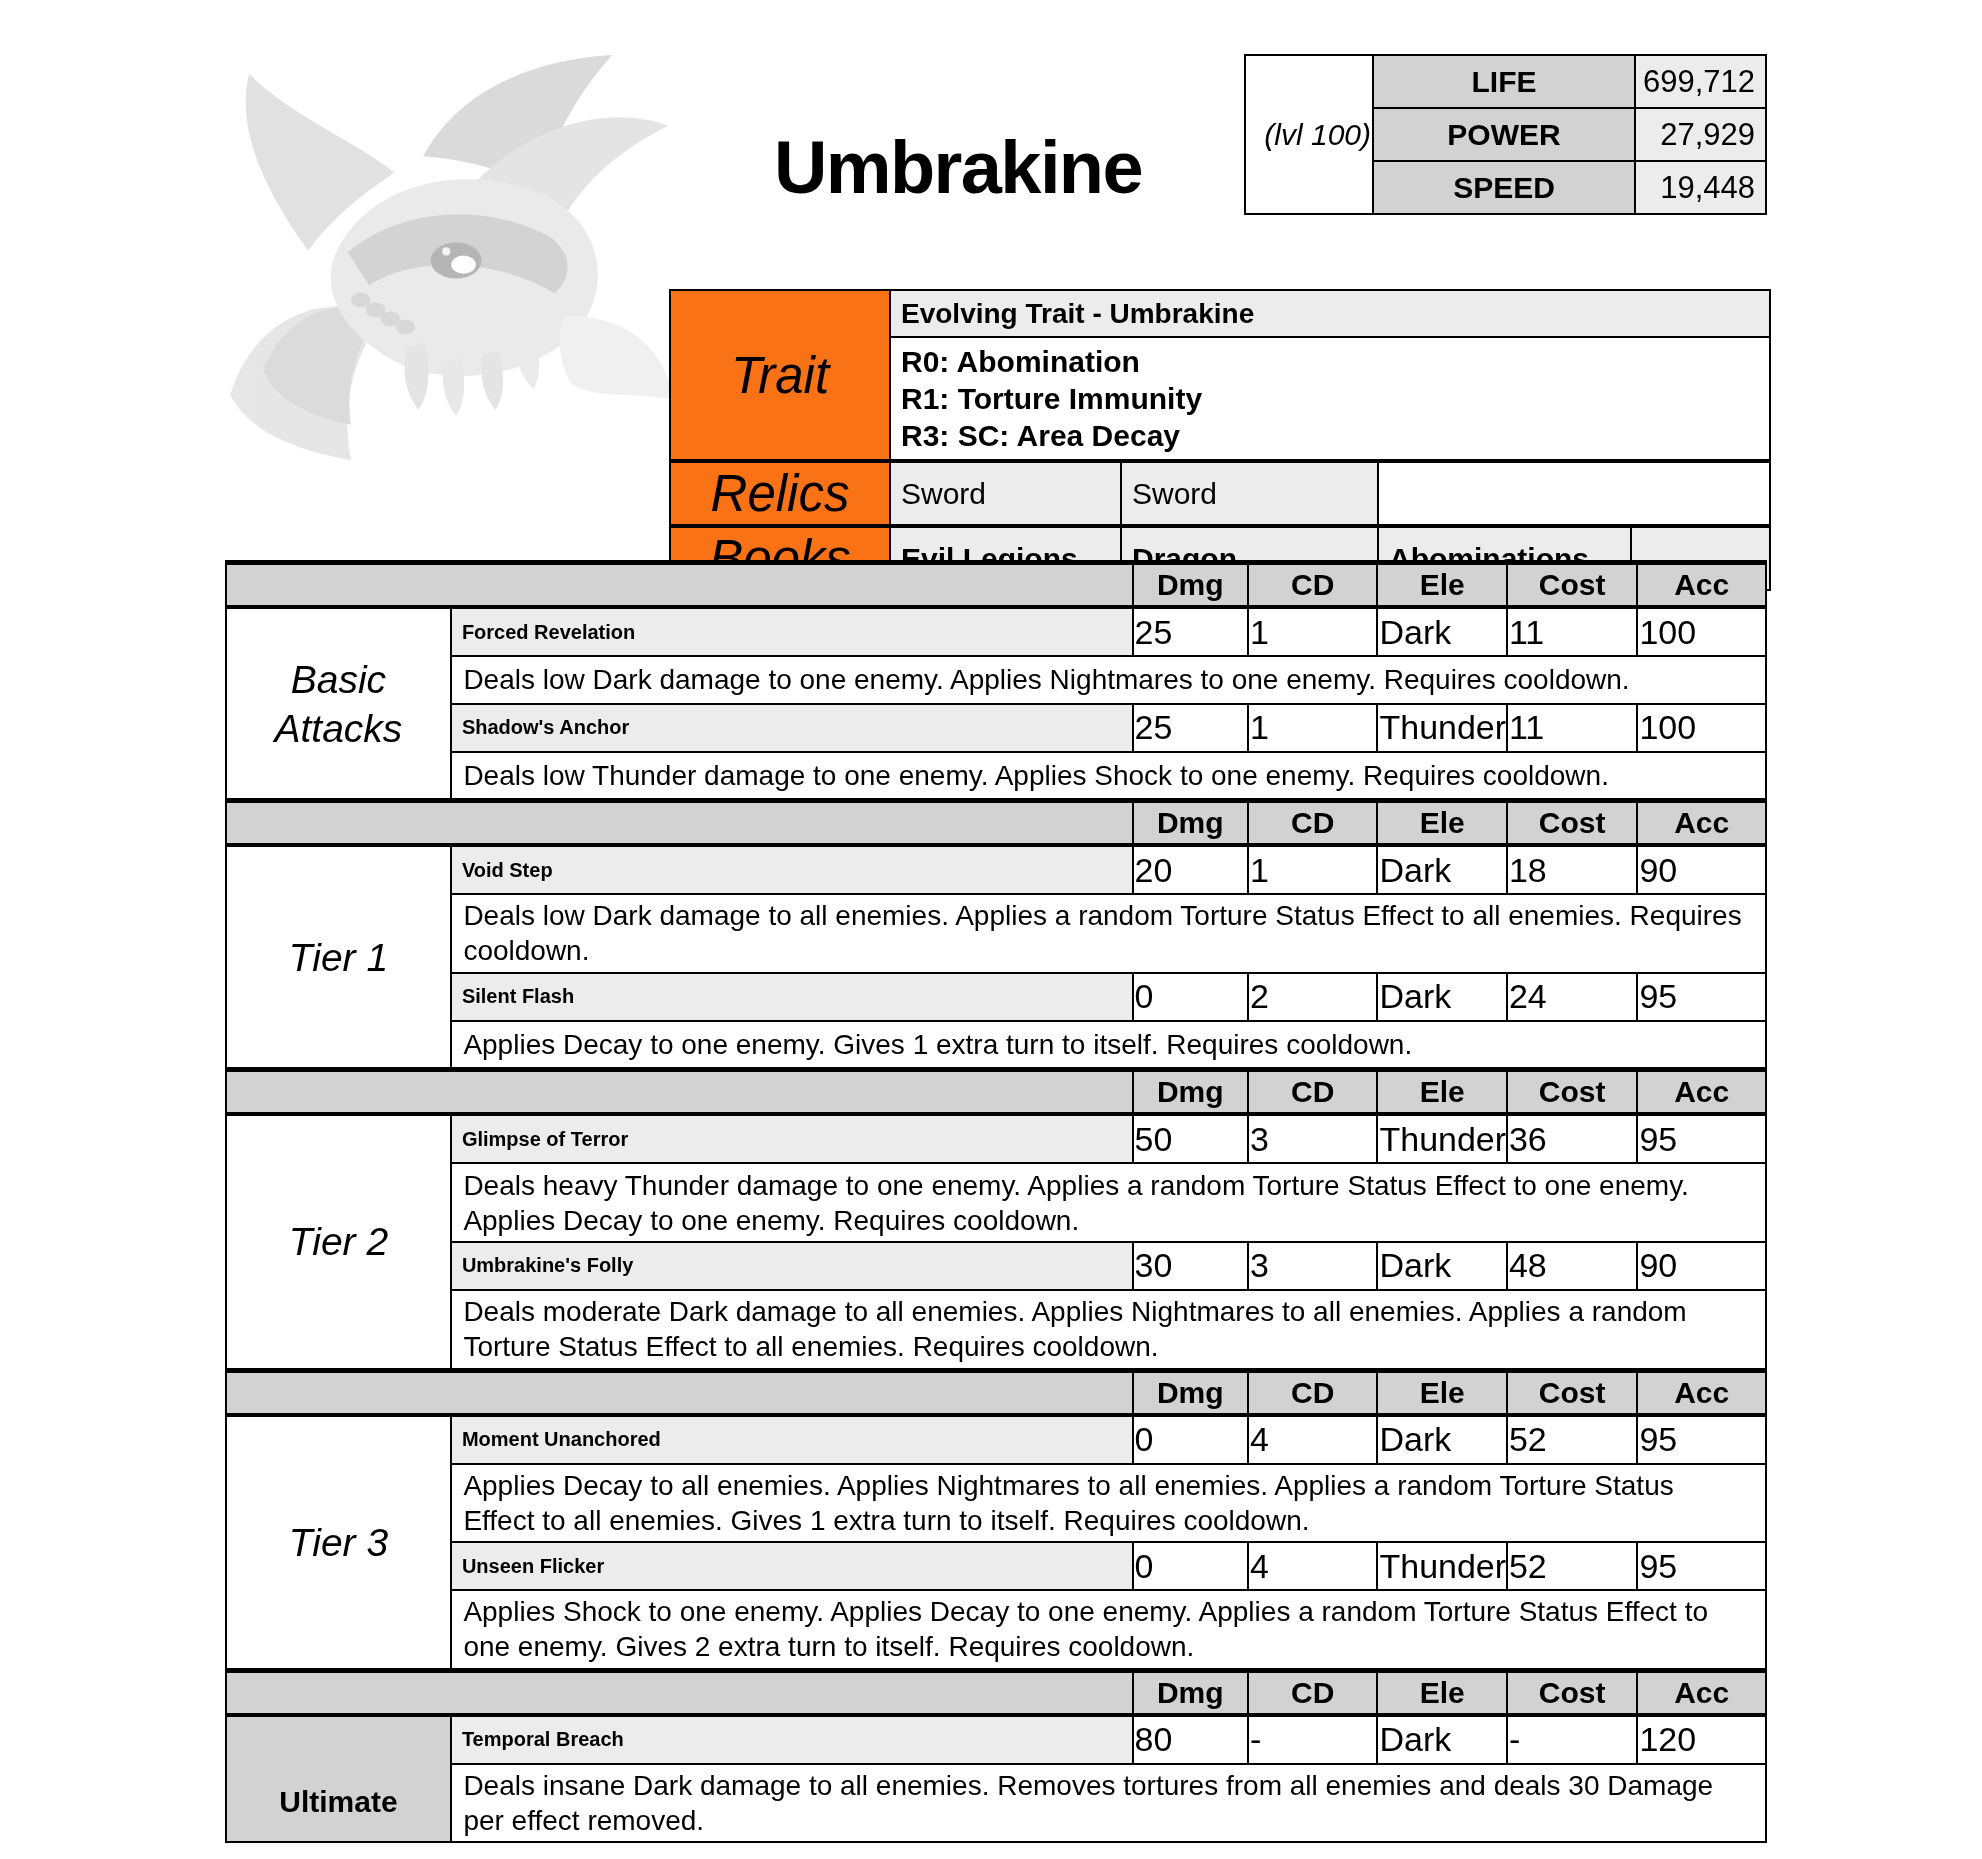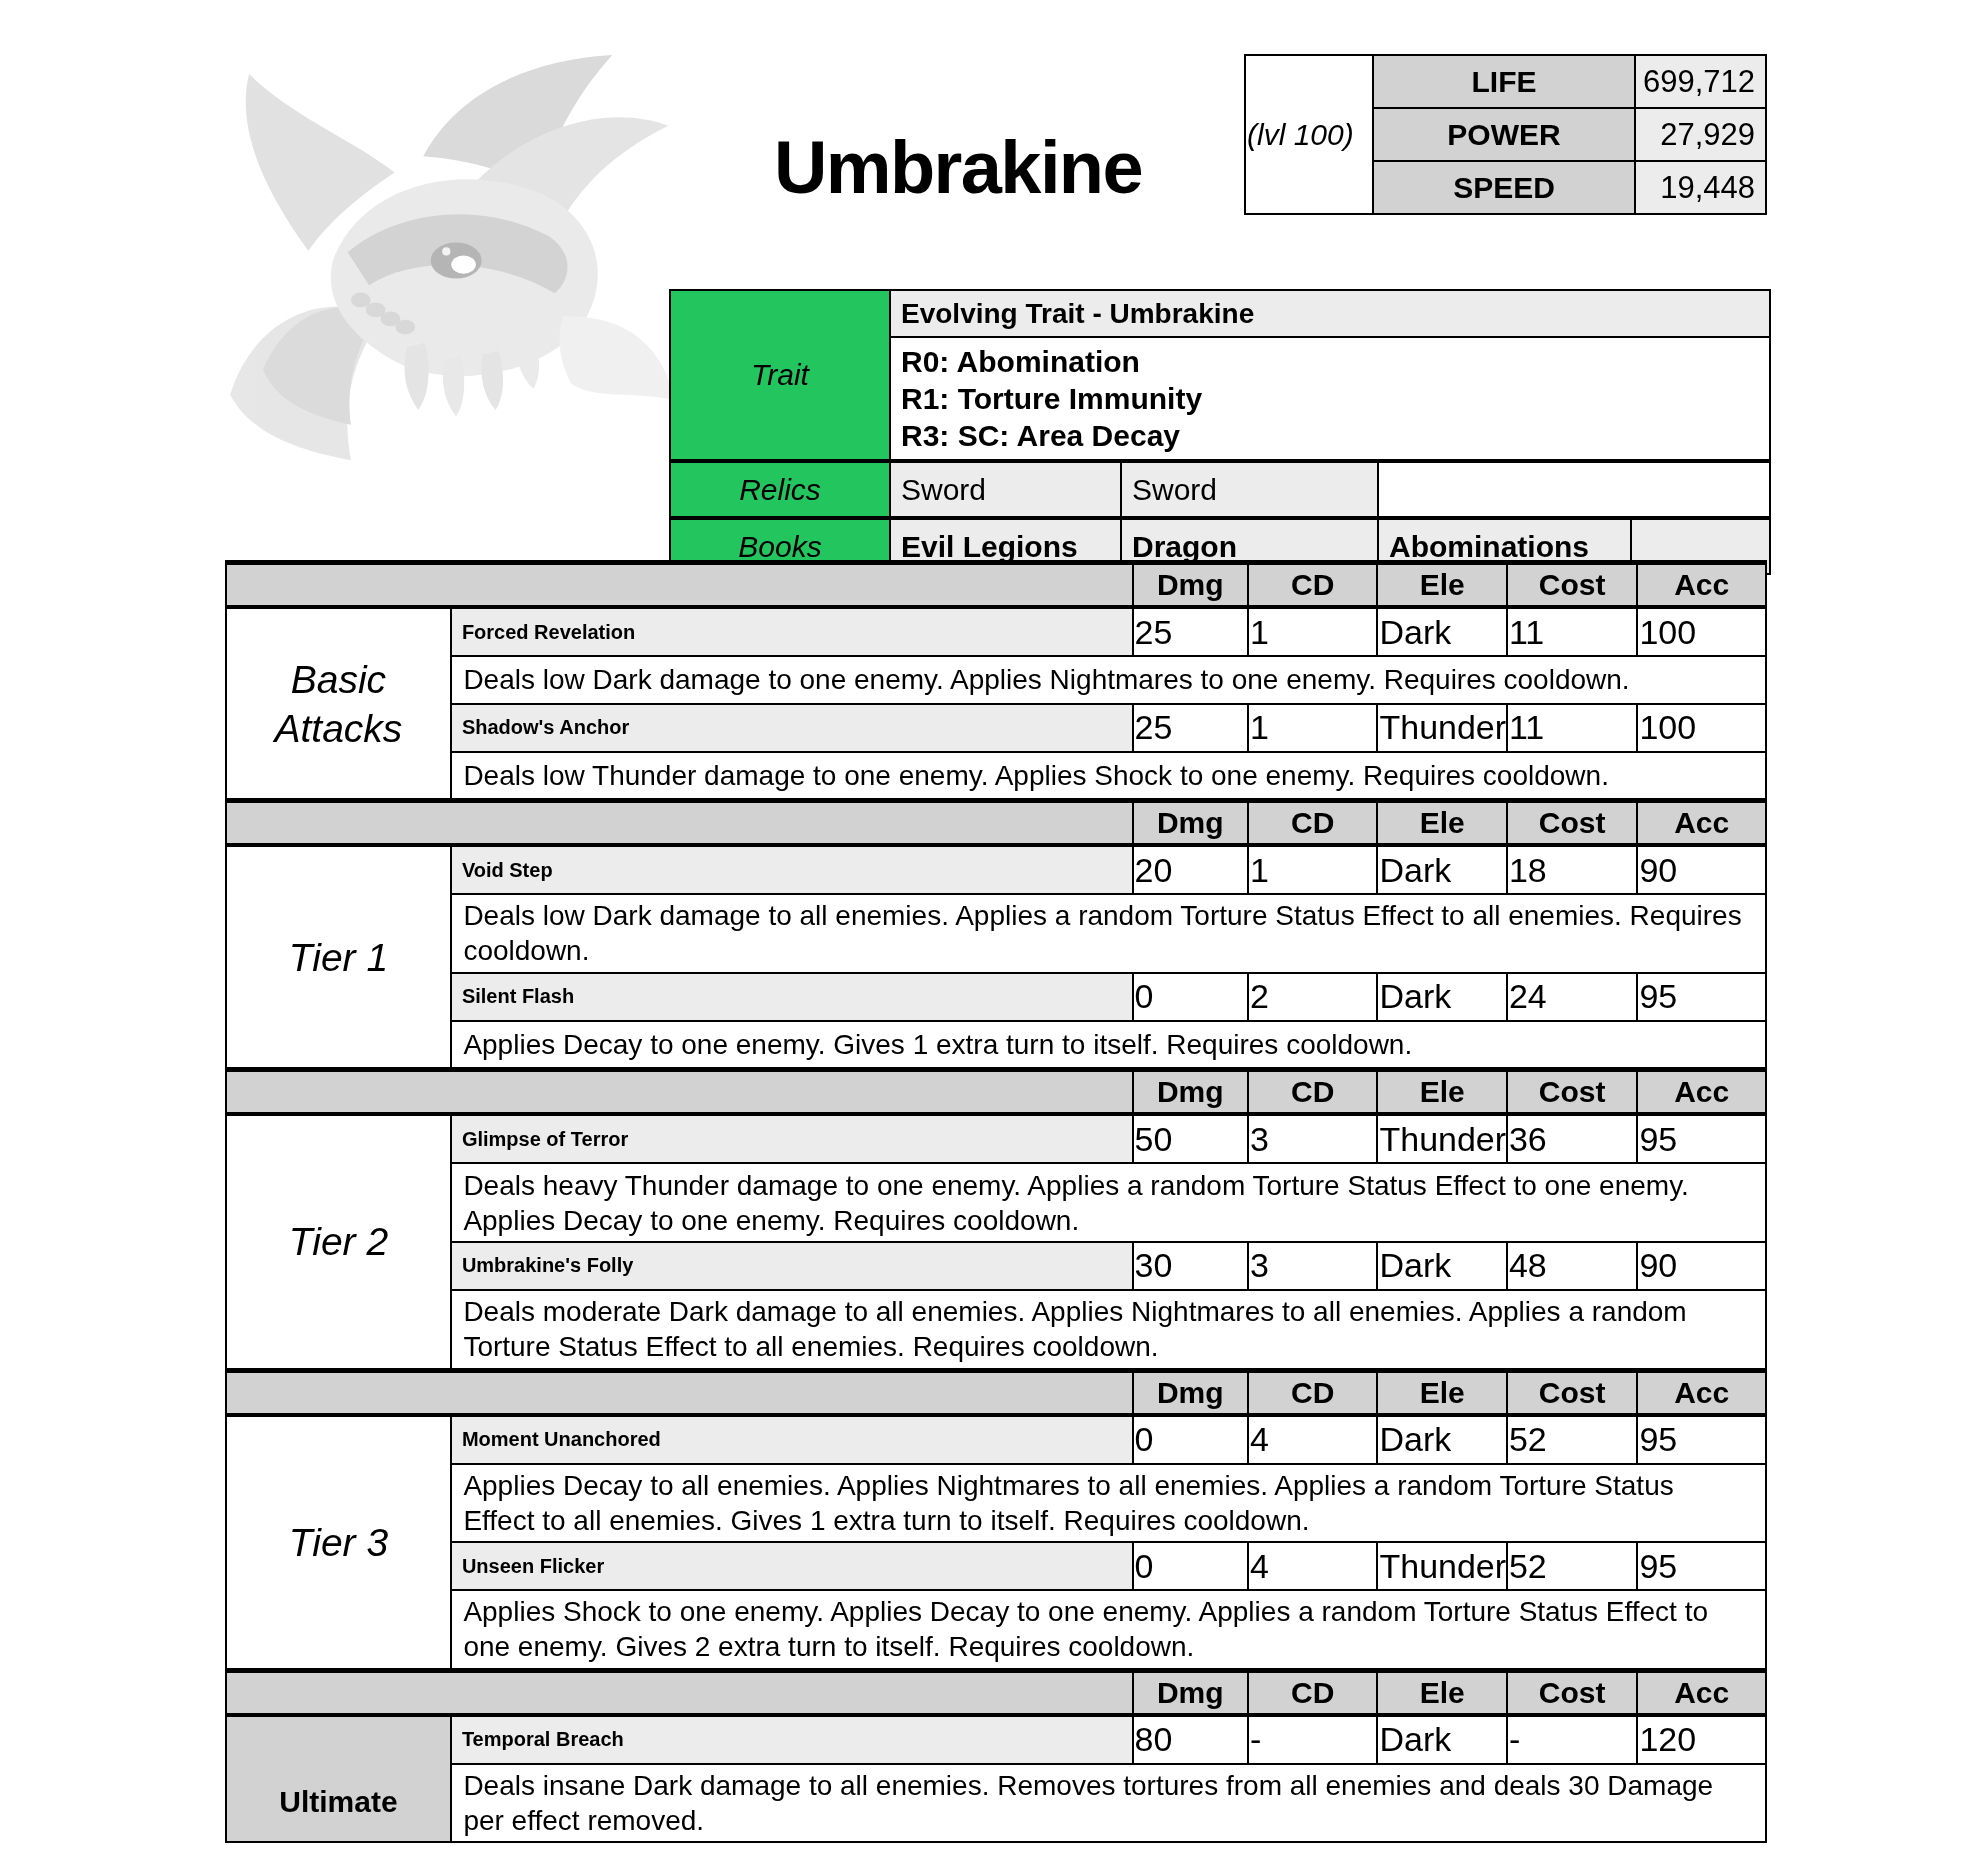--- a/index.html
+++ b/index.html
@@ -20,35 +20,35 @@
     text-align:center;font-size:74px;font-weight:bold;letter-spacing:-1.6px;
     white-space:nowrap;
   }
 
   
   .art{position:absolute;left:185px;top:45px;width:493px;height:477px;}
 
   
   .stats{position:absolute;left:1244px;top:54px;width:523px;}
   .stats td{height:49px;}
-  .lvl-cell{background:#ffffff;font-style:italic;font-size:30px;text-align:left;border-radius:31px;}
+  .lvl-cell{background:#ffffff;font-style:italic;font-size:30px;text-align:right;border-radius:31px;}
   .stat-label{background:#d2d2d2;font-weight:bold;font-size:30px;text-align:center;}
   .stat-value{background:#ececec;font-size:31px;text-align:right;padding-right:10px;}
 
   .elements{position:absolute;left:1244px;top:212px;width:523px;}
   .elements td{height:72px;background:#ececec;vertical-align:middle;}
   .elements-label{font-weight:bold;font-size:30px;padding-left:10px;}
   .elements-value{font-size:30px;line-height:36px;padding-left:10px;}
   .elements-value span{display:block;}
 
   
   .traitwrap{position:absolute;left:669px;top:289px;}
   .traitwrap table{width:1100px;}
   .side-label{
-    background:#22c55e;font-style:italic;font-size:30px;
+    background:#f97316;font-style:italic;font-size:51px;
     text-align:center;vertical-align:middle;
   }
   .trait-band{background:#ececec;font-weight:bold;font-size:28px;padding-left:10px;height:43px;vertical-align:middle;}
   .trait-lines{background:#ffffff;font-weight:bold;font-size:30px;line-height:37px;padding:5px 10px;height:105px;vertical-align:middle;}
   .trait-lines span{display:block;}
   .item-cell{background:#ececec;font-size:30px;padding-left:10px;vertical-align:middle;height:51px;}
   .item-cell.bold{font-weight:bold;}
   .blank-white{background:#ffffff;}
   .blank-gray{background:#ececec;}
 

